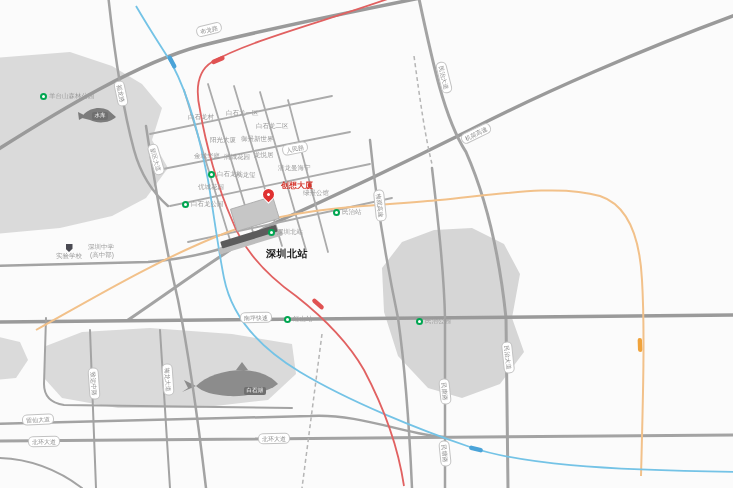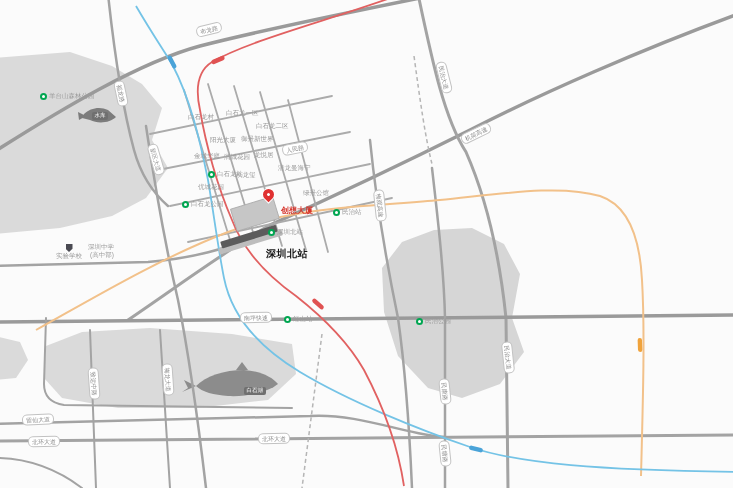--- a/index.html
+++ b/index.html
@@ -197,15 +197,15 @@
     </div>
 
   <div class="badge" style="left:92px;top:112px">水库</div>
   <div class="badge" style="left:244px;top:387px">白石湖</div>
 
   <div class="station-label" style="left:266px;top:247px">深圳北站</div>
 
   <div class="pin-wrap" style="left:263px;top:189px">
     <div class="pin"></div>
   </div>
-  <div class="pin-label" style="left:281px;top:205px">创想大厦</div>
+  <div class="pin-label" style="left:281px;top:180px">创想大厦</div>
 
 </div>
 
 </body></html>

